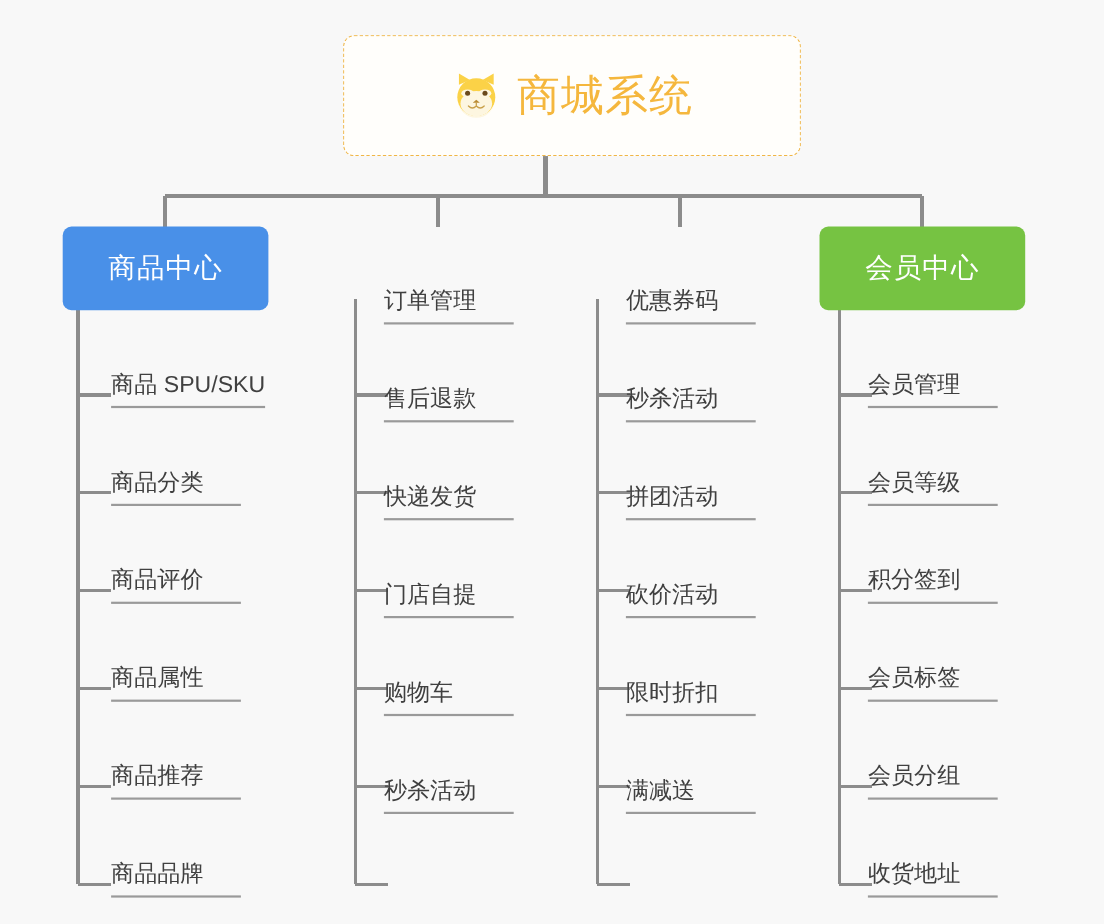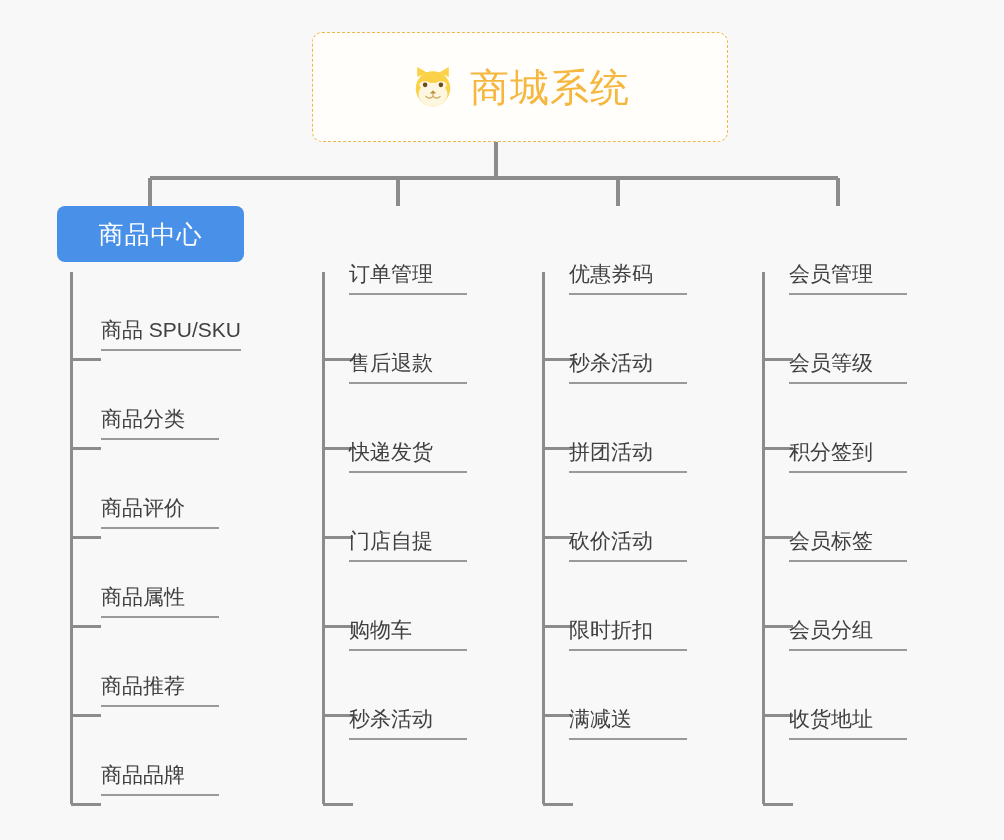--- a/index.html
+++ b/index.html
@@ -60,21 +60,21 @@
     pointer-events: none;
   }
 
   
   .branch {
     position: absolute;
     top: 206px;
   }
   .branch-header {
     width: 187px;
-    height: 56px;
+    height: 76px;
     border-radius: 8px;
     display: flex;
     align-items: center;
     justify-content: center;
     box-sizing: border-box;
   }
   .branch-header-label {
     color: #ffffff;
     font-size: 25px;
     line-height: 1;
@@ -260,20 +260,23 @@
       <li class="leaf-item">
         <span class="leaf-label" style="border-bottom-color: rgb(154, 154, 154);">限时折扣</span>
       </li>
       <li class="leaf-item">
         <span class="leaf-label" style="border-bottom-color: rgb(154, 154, 154);">满减送</span>
       </li>
     </ul>
   </div>
 
   <div class="branch branch-4">
+    <div class="branch-header" style="background: rgb(118, 195, 66);">
+      <span class="branch-header-label">会员中心</span>
+    </div>
     <ul class="leaf-list">
       <li class="leaf-item">
         <span class="leaf-label" style="border-bottom-color: rgb(154, 154, 154);">会员管理</span>
       </li>
       <li class="leaf-item">
         <span class="leaf-label" style="border-bottom-color: rgb(154, 154, 154);">会员等级</span>
       </li>
       <li class="leaf-item">
         <span class="leaf-label" style="border-bottom-color: rgb(154, 154, 154);">积分签到</span>
       </li>

